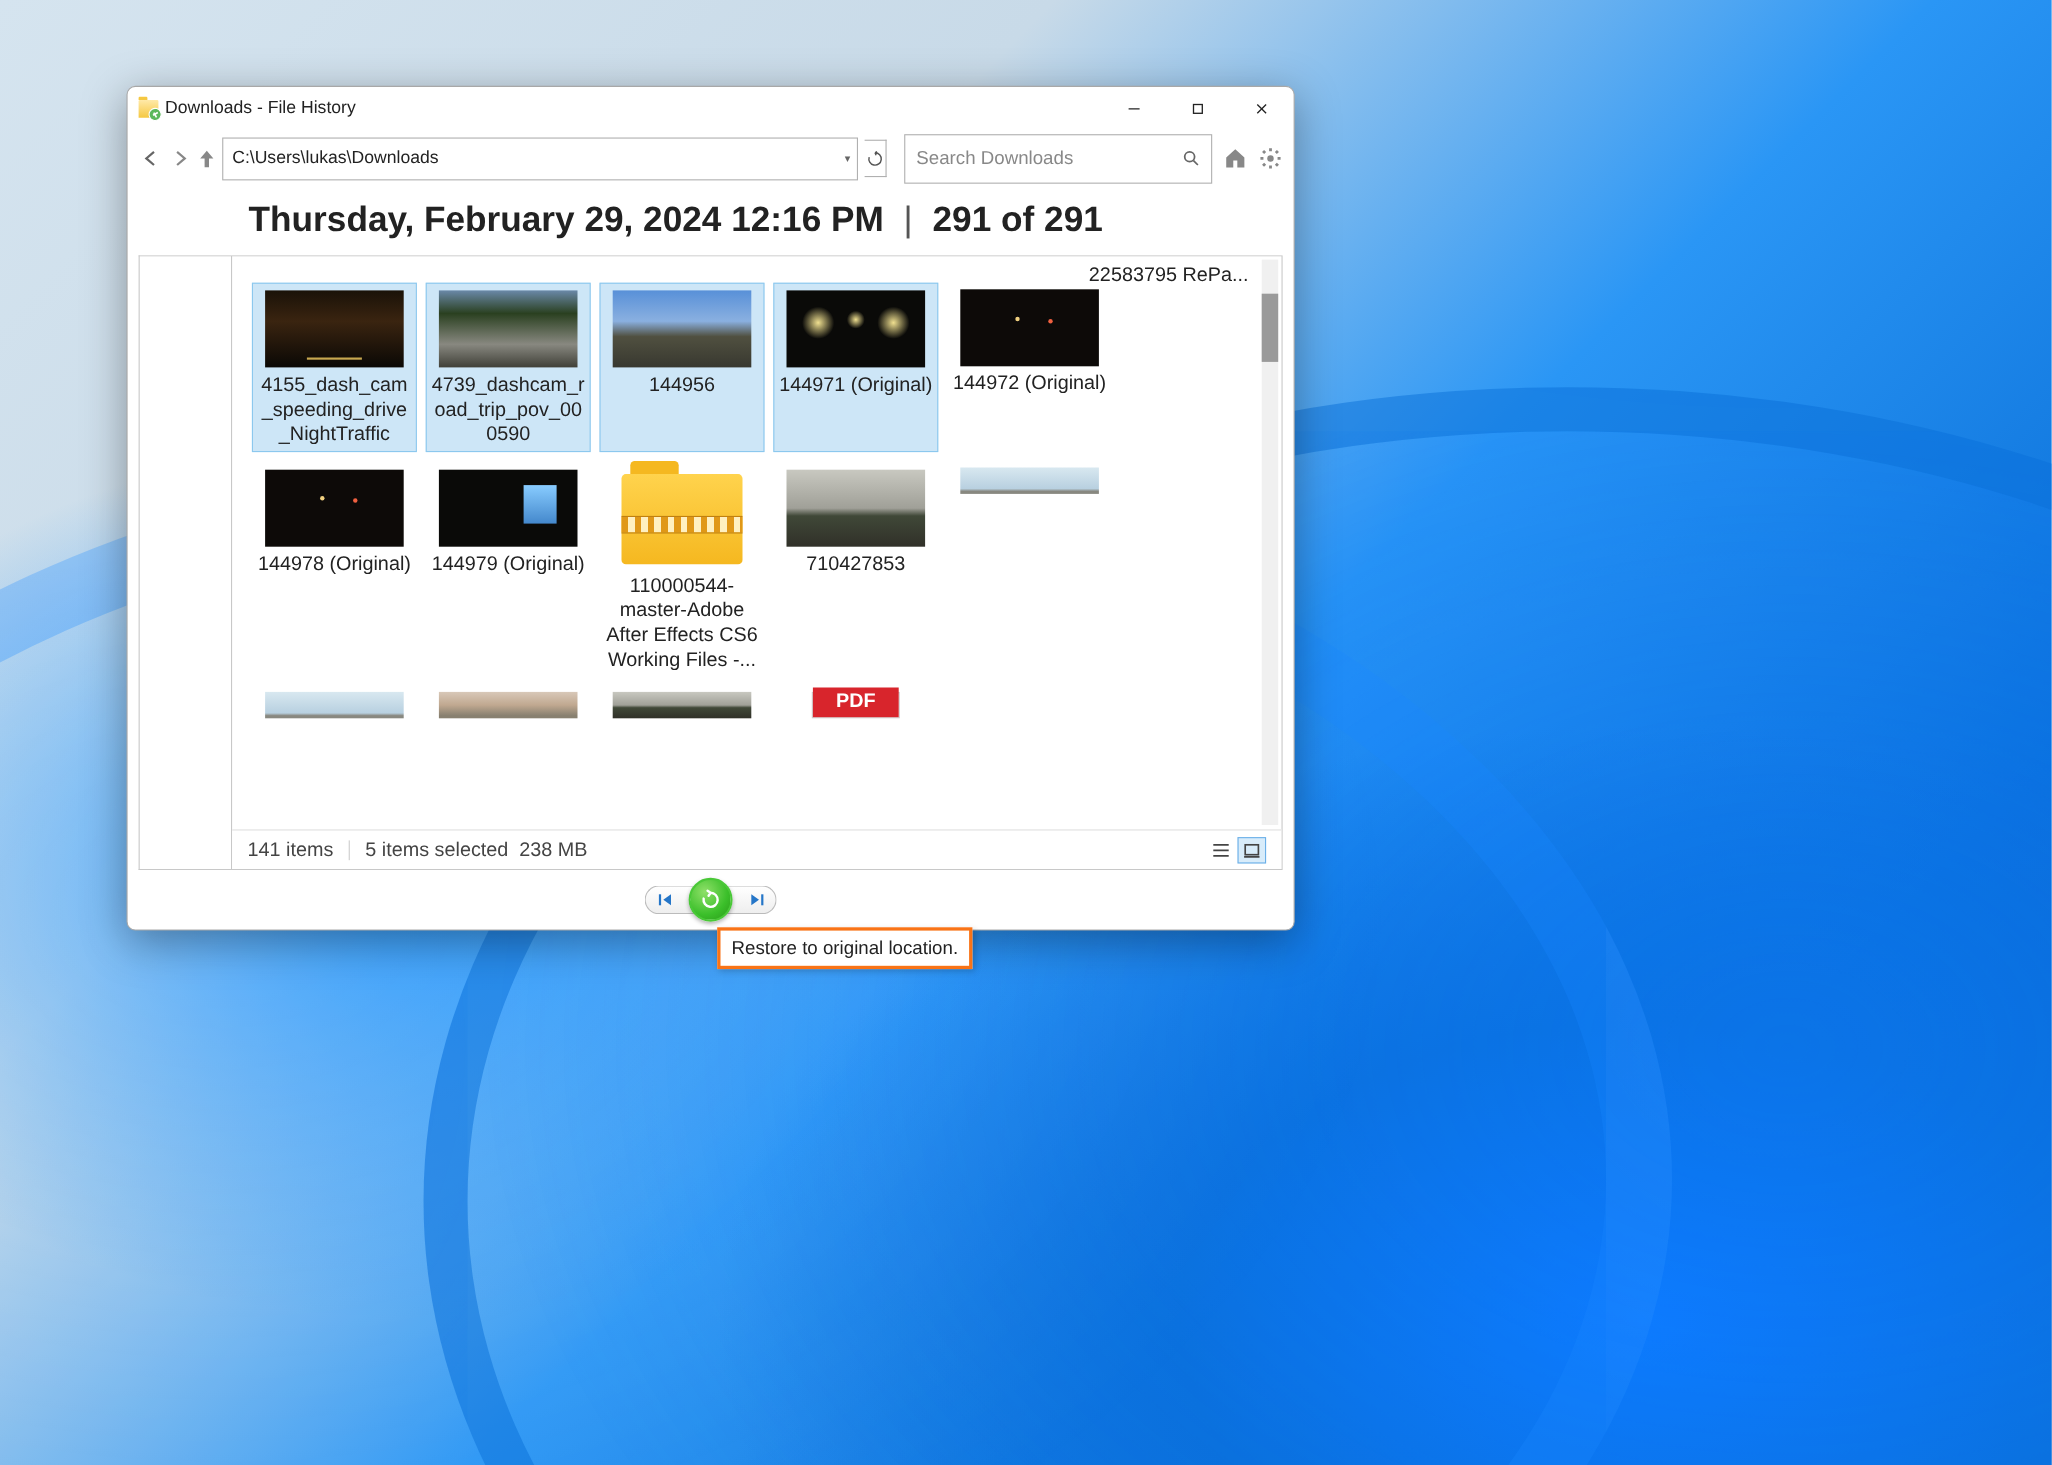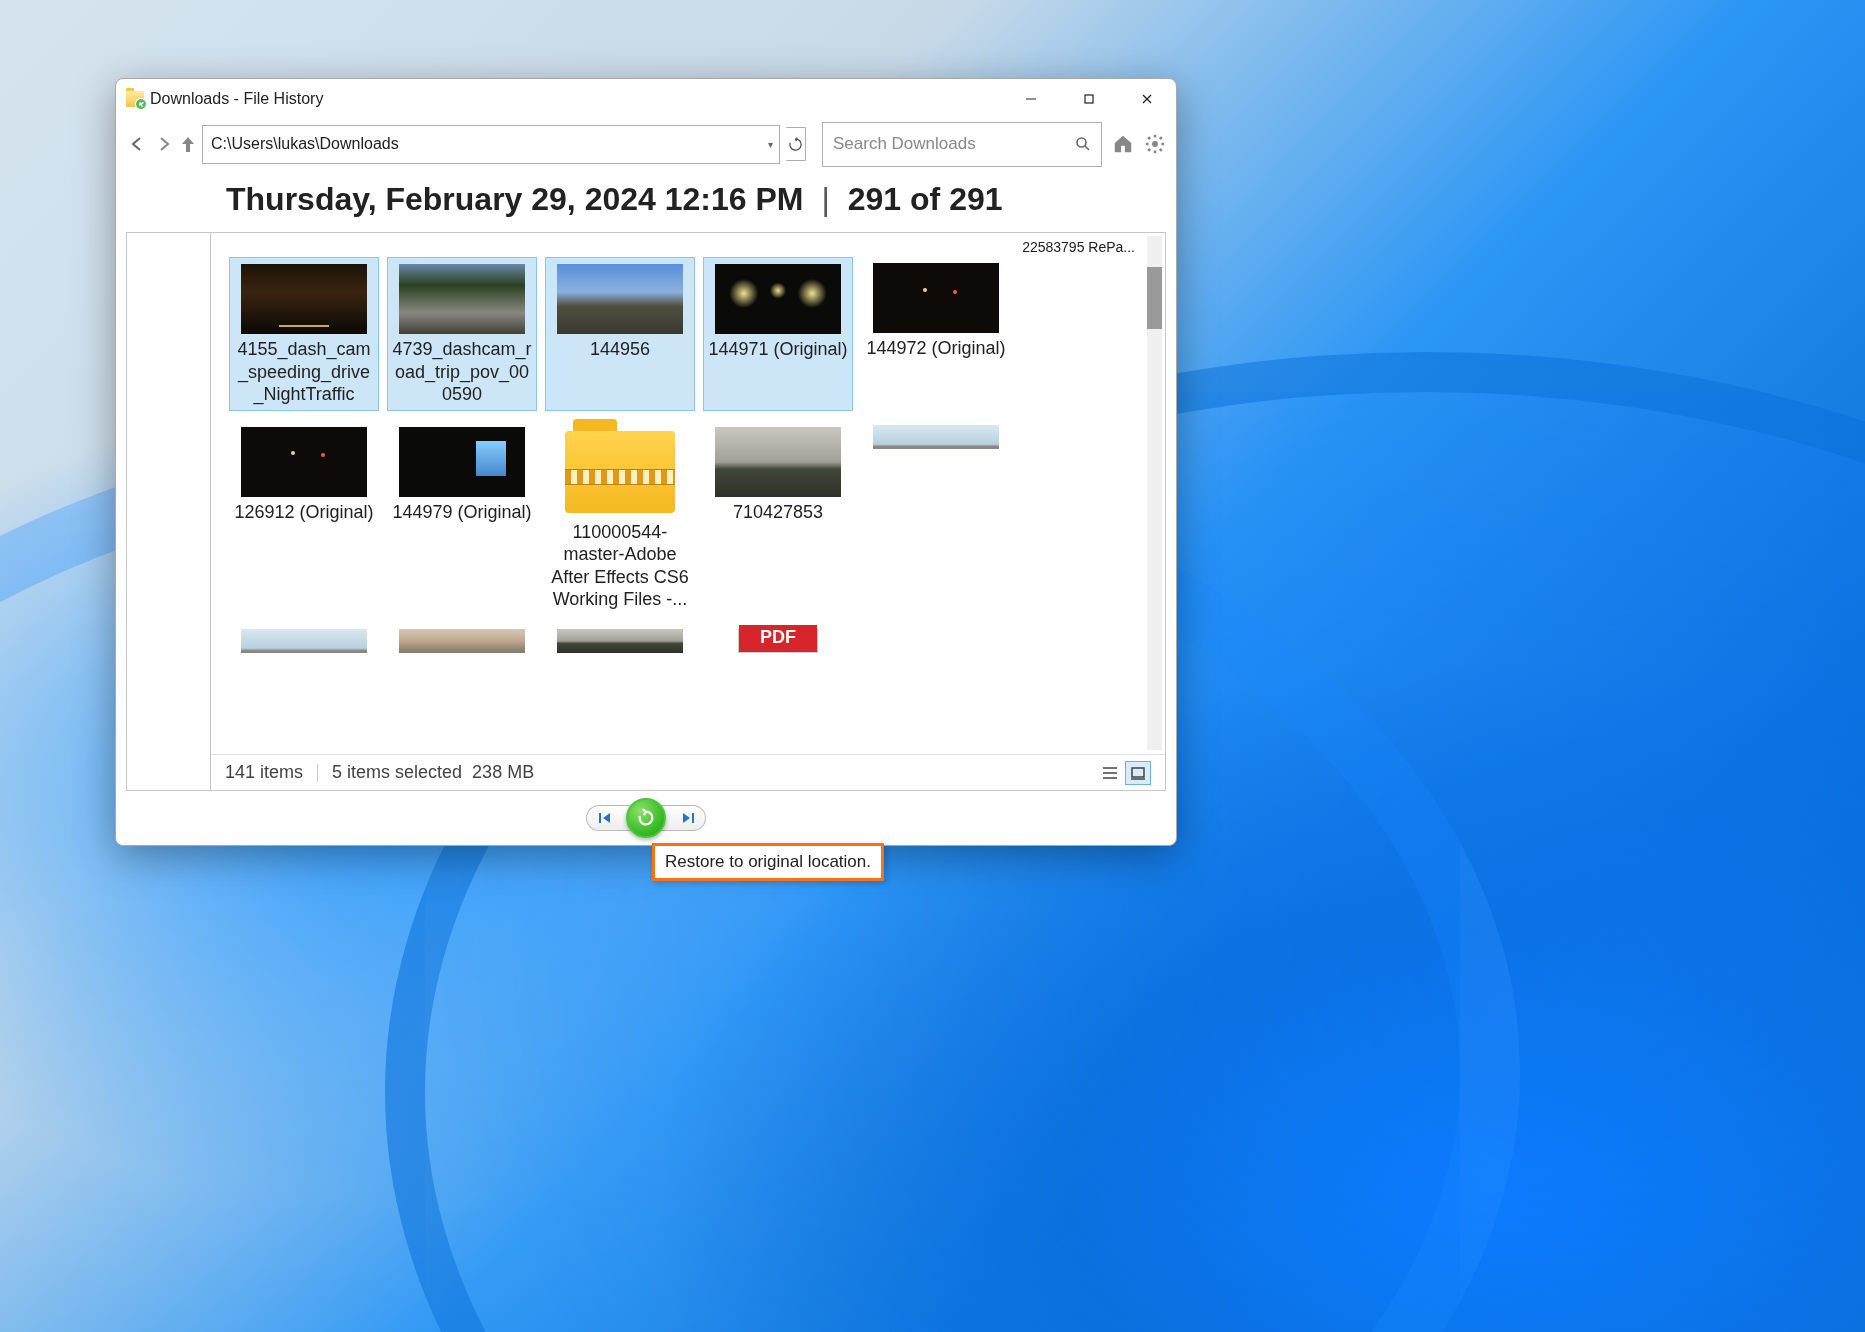--- a/index.html
+++ b/index.html
@@ -137,21 +137,21 @@
 .left-panel {
   width: 84px; border: 1px solid #c8c8c8; border-right: none;
   background: #fff;
 }
 .content-panel {
   flex: 1; border: 1px solid #c8c8c8;
   position: relative; overflow: hidden; background: #fff;
 }
 .overflow-label {
   position: absolute; top: 6px; right: 30px;
-  font-size: 14px; color: #222;
+  font-size: 18px; color: #222;
 }
 .scrollbar {
   position: absolute; right: 3px; top: 3px; bottom: 40px;
   width: 15px; background: #f0f0f0;
 }
 .scroll-thumb {
   position: absolute; width: 100%;
   background: #9a9a9a;
 }
 .items-grid {
@@ -352,21 +352,21 @@
           <div class="file-item selected">
             <div class="thumb night-lights"></div>
             <div class="item-label">144971 (Original)</div>
           </div>
           <div class="file-item">
             <div class="thumb night-dark"></div>
             <div class="item-label">144972 (Original)</div>
           </div>
           <div class="file-item">
             <div class="thumb night-dark"></div>
-            <div class="item-label">126912 (Original)</div>
+            <div class="item-label">144978 (Original)</div>
           </div>
           <div class="file-item">
             <div class="thumb night-bright"></div>
             <div class="item-label">144979 (Original)</div>
           </div>
           <div class="file-item">
             <div class="thumb zip">
               <div class="zip-icon"></div>
             </div>
             <div class="item-label">110000544-master-Adobe After Effects CS6 Working Files -...</div>

